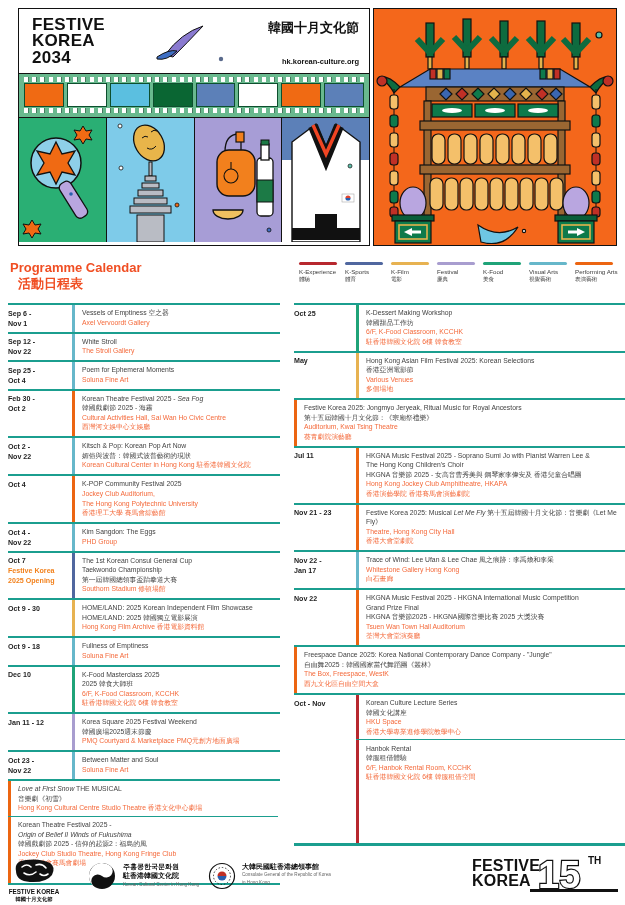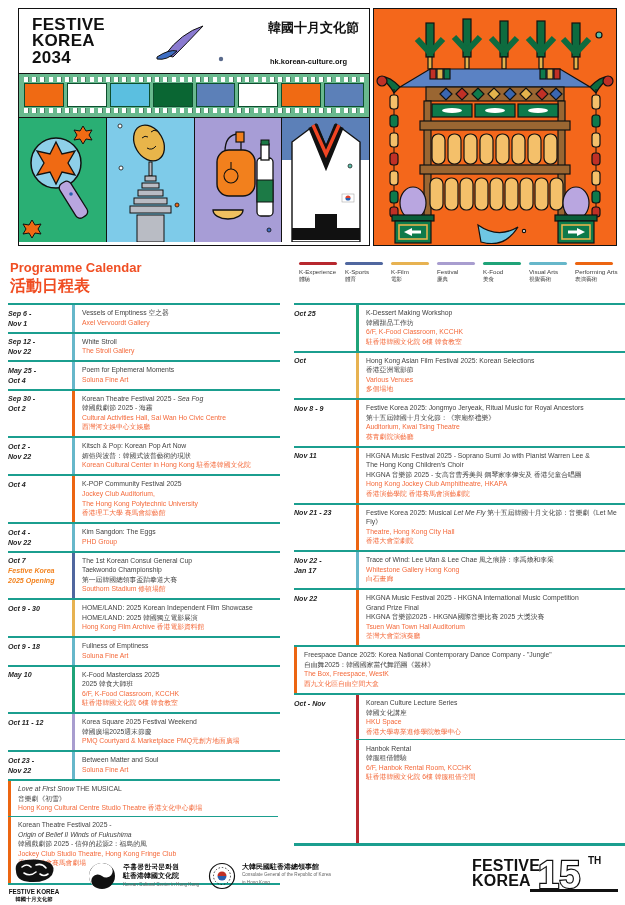--- a/index.html
+++ b/index.html
@@ -6,51 +6,51 @@
     font-family:"Liberation Sans", sans-serif;-webkit-font-smoothing:antialiased;}
   #page{position:relative;width:625px;height:905px;background:#fff;}
 
   
   .banner-left{position:absolute;left:18px;top:8px;width:352px;height:238px;
     border:1.5px solid #121212;box-sizing:border-box;background:#fff;}
   .banner-head{position:relative;height:64px;}
   .banner-title{position:absolute;left:13px;top:8px;font-size:17px;font-weight:800;
     line-height:0.96;letter-spacing:.3px;color:#111;}
   .banner-zh{position:absolute;right:10px;top:10px;font-size:13px;font-weight:700;color:#111;}
-  .banner-url{position:absolute;right:22px;top:48px;font-size:7.5px;font-weight:700;color:#111;}
+  .banner-url{position:absolute;right:10px;top:48px;font-size:7.5px;font-weight:700;color:#111;}
   .film-strip{position:relative;height:45px;background:#69b98e;border-top:1.5px solid #121212;
     border-bottom:1.5px solid #121212;box-sizing:border-box;padding:2px 3px;}
   .sprockets{height:5px;margin:1px 2px;background:
     repeating-linear-gradient(90deg,#fff 0 4px,rgba(0,0,0,.35) 4px 4.7px,transparent 4.7px 8.2px);}
   .frames{display:flex;height:24px;margin:1px 2px;gap:3px;}
   .frame{flex:1;border:1px solid #0d4f2e;box-sizing:border-box;}
   .panels{display:flex;height:124px;}
   .panel{flex:1;border-right:1.5px solid #121212;box-sizing:border-box;position:relative;overflow:hidden;}
   .panel:last-child{border-right:none;}
   .banner-right{position:absolute;left:373px;top:8px;width:244px;height:238px;
     border:1.5px solid #121212;box-sizing:border-box;background:#f4671b;overflow:hidden;}
 
   
   .prog-head{position:absolute;left:10px;top:261px;color:#f04e23;}
   .prog-head .en{font-size:13px;font-weight:800;line-height:1.15;}
-  .prog-head .zh{font-size:16px;font-weight:800;line-height:1.3;}
+  .prog-head .zh{font-size:13px;font-weight:800;line-height:1.3;margin-left:8px;}
   #legend{position:absolute;left:299px;top:262px;display:flex;}
   .legend-item{margin-right:8px;}
   .legend-bar{width:38px;height:3px;border-radius:2px;margin-bottom:3px;}
   .legend-en{font-size:6.2px;color:#3c3c3c;line-height:1.3;white-space:nowrap;}
   .legend-zh{font-size:5.6px;color:#3c3c3c;line-height:1.3;}
 
   
   .cal-col{position:absolute;top:303px;}
   #col-left{left:8px;width:272px;}
   #col-right{left:294px;width:333px;}
   .entry{border-top:2px solid #1b9e8f;display:flex;box-sizing:border-box;}
   .date-cell{flex:0 0 64px;padding:3.5px 3px 3px 0;box-sizing:border-box;}
   #col-right .date-cell{flex:0 0 62px;}
-  .date-line{font-size:7.1px;font-weight:700;color:#1e1e1e;line-height:1.42;font-style:italic;}
+  .date-line{font-size:7.1px;font-weight:700;color:#1e1e1e;line-height:1.42;}
   .date-line.note{color:#f2811c;}
   .desc-cell{flex:1;border-left:3px solid #66b7ca;padding:3px 2px 4.5px 7px;box-sizing:border-box;}
   .ev-line{font-size:6.8px;line-height:1.4;color:#424242;}
   .ev-line.v{color:#f4693a;}
   .sub-divider{border-top:1.5px solid #1b9e8f;margin:3px 0 3.5px -10px;}
   .col-end{border-top:2px solid #1b9e8f;height:0;}
   #col-right .col-end{border-top-width:3px;}
   #col-left .entry:nth-last-child(2){min-height:104px;}
   #col-right .entry:nth-last-child(2){min-height:150px;}
 
@@ -355,31 +355,31 @@
           <div class="date-line">Sep 12 -</div>
           <div class="date-line">Nov 22</div>
         </div>
         <div class="desc-cell" style="border-left-color: rgb(102, 183, 202);">
           <div class="ev-line t"><span>White Stroll</span></div>
           <div class="ev-line v"><span>The Stroll Gallery</span></div>
         </div>
       </div>
       <div class="entry">
         <div class="date-cell">
-          <div class="date-line">May 25 -</div>
+          <div class="date-line">Sep 25 -</div>
           <div class="date-line">Oct 4</div>
         </div>
         <div class="desc-cell" style="border-left-color: rgb(102, 183, 202);">
           <div class="ev-line t"><span>Poem for Ephemeral Moments</span></div>
           <div class="ev-line v"><span>Soluna Fine Art</span></div>
         </div>
       </div>
       <div class="entry">
         <div class="date-cell">
-          <div class="date-line">Sep 30 -</div>
+          <div class="date-line">Feb 30 -</div>
           <div class="date-line">Oct 2</div>
         </div>
         <div class="desc-cell" style="border-left-color: rgb(236, 101, 17);">
           <div class="ev-line t"><span>Korean Theatre Festival 2025 - </span><span style="font-style: italic;">Sea Fog</span><span></span></div>
           <div class="ev-line t"><span>韓國戲劇節 2025 - 海霧</span></div>
           <div class="ev-line v"><span>Cultural Activities Hall, Sai Wan Ho Civic Centre</span></div>
           <div class="ev-line v"><span>西灣河文娛中心文娛廳</span></div>
         </div>
       </div>
       <div class="entry">
@@ -441,32 +441,32 @@
         <div class="date-cell">
           <div class="date-line">Oct 9 - 18</div>
         </div>
         <div class="desc-cell" style="border-left-color: rgb(102, 183, 202);">
           <div class="ev-line t"><span>Fullness of Emptiness</span></div>
           <div class="ev-line v"><span>Soluna Fine Art</span></div>
         </div>
       </div>
       <div class="entry">
         <div class="date-cell">
-          <div class="date-line">May 10</div>
+          <div class="date-line">Dec 10</div>
         </div>
         <div class="desc-cell" style="border-left-color: rgb(31, 163, 120);">
           <div class="ev-line t"><span>K-Food Masterclass 2025</span></div>
           <div class="ev-line t"><span>2025 韓食大師班</span></div>
           <div class="ev-line v"><span>6/F, K-Food Classroom, KCCHK</span></div>
           <div class="ev-line v"><span>駐香港韓國文化院 6樓 韓食教室</span></div>
         </div>
       </div>
       <div class="entry">
         <div class="date-cell">
-          <div class="date-line">Oct 11 - 12</div>
+          <div class="date-line">Jan 11 - 12</div>
         </div>
         <div class="desc-cell" style="border-left-color: rgb(168, 157, 207);">
           <div class="ev-line t"><span>Korea Square 2025 Festival Weekend</span></div>
           <div class="ev-line t"><span>韓國廣場2025週末節慶</span></div>
           <div class="ev-line v"><span>PMQ Courtyard &amp; Marketplace PMQ元創方地面廣場</span></div>
         </div>
       </div>
       <div class="entry">
         <div class="date-cell">
           <div class="date-line">Oct 23 -</div>
@@ -499,43 +499,40 @@
         </div>
         <div class="desc-cell" style="border-left-color: rgb(31, 163, 120);">
           <div class="ev-line t"><span>K-Dessert Making Workshop</span></div>
           <div class="ev-line t"><span>韓國甜品工作坊</span></div>
           <div class="ev-line v"><span>6/F, K-Food Classroom, KCCHK</span></div>
           <div class="ev-line v"><span>駐香港韓國文化院 6樓 韓食教室</span></div>
         </div>
       </div>
       <div class="entry">
         <div class="date-cell">
-          <div class="date-line">Oct</div>
+          <div class="date-line">May</div>
         </div>
         <div class="desc-cell" style="border-left-color: rgb(231, 178, 81);">
           <div class="ev-line t"><span>Hong Kong Asian Film Festival 2025: Korean Selections</span></div>
           <div class="ev-line t"><span>香港亞洲電影節</span></div>
           <div class="ev-line v"><span>Various Venues</span></div>
           <div class="ev-line v"><span>多個場地</span></div>
         </div>
       </div>
       <div class="entry">
-        <div class="date-cell">
-          <div class="date-line">Nov 8 - 9</div>
-        </div>
         <div class="desc-cell" style="border-left-color: rgb(236, 101, 17);">
           <div class="ev-line t"><span>Festive Korea 2025: Jongmyo Jeryeak, Ritual Music for Royal Ancestors</span></div>
           <div class="ev-line t"><span>第十五屆韓國十月文化節：《宗廟祭禮樂》</span></div>
           <div class="ev-line v"><span>Auditorium, Kwai Tsing Theatre</span></div>
           <div class="ev-line v"><span>葵青劇院演藝廳</span></div>
         </div>
       </div>
       <div class="entry">
         <div class="date-cell">
-          <div class="date-line">Nov 11</div>
+          <div class="date-line">Jul 11</div>
         </div>
         <div class="desc-cell" style="border-left-color: rgb(236, 101, 17);">
           <div class="ev-line t"><span>HKGNA Music Festival 2025 - Soprano Sumi Jo with Pianist Warren Lee &amp;</span></div>
           <div class="ev-line t"><span>The Hong Kong Children's Choir</span></div>
           <div class="ev-line t"><span>HKGNA 音樂節 2025 - 女高音曹秀美與 鋼琴家李偉安及 香港兒童合唱團</span></div>
           <div class="ev-line v"><span>Hong Kong Jockey Club Amphitheatre, HKAPA</span></div>
           <div class="ev-line v"><span>香港演藝學院 香港賽馬會演藝劇院</span></div>
         </div>
       </div>
       <div class="entry">

